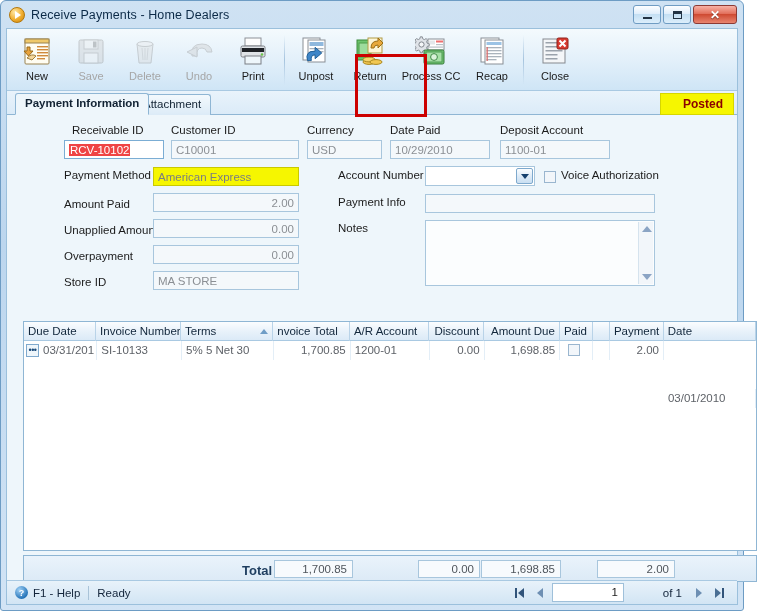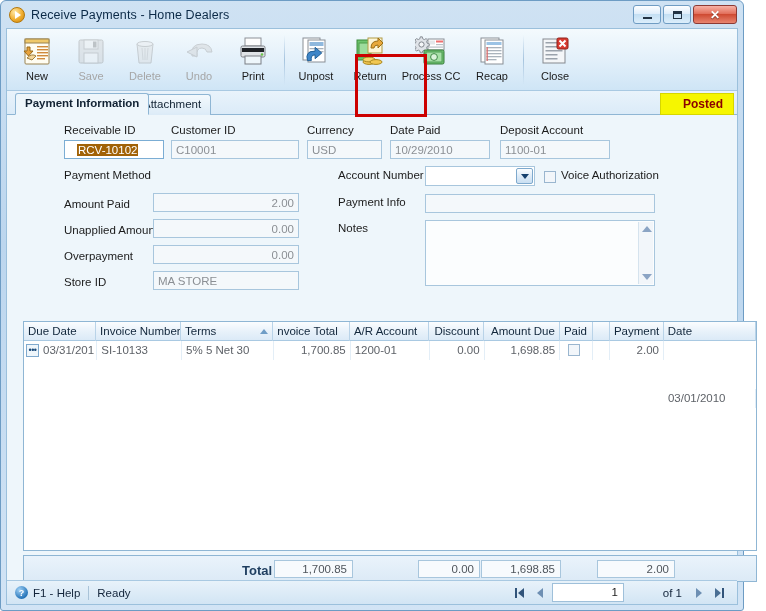--- a/index.html
+++ b/index.html
@@ -181,24 +181,23 @@
     background: #ffffff;
     border: 1px solid #7badd4;
     color: #000;
   }
   .fld.hl {
     background: #f6f600;
     border: 1px solid #c9c900;
     color: #7a7d82;
   }
   .sel-text {
-    background: #a16207;
+    background: #ef4444;
     color: #ffffff;
     padding: 0 1px;
-    margin-left: 8px;
   }
   .combo {
     position: absolute;
     background: #ffffff;
     border: 1px solid #a8c6dd;
     height: 20px;
   }
   .combo .arrowbtn {
     position: absolute; right: 1px; top: 1px;
     width: 17px; height: 16px;
@@ -526,40 +525,41 @@
         <span>Payment Information</span>
       </div>
       <div class="tab inactive">
         <span>Attachment</span>
       </div>
       <div class="posted-badge">Posted</div>
     </div>
 
     <div class="content">
 
-      <div class="lbl-t" style="left:57px; top:9px;">Receivable ID</div>
+      <div class="lbl-t" style="left:65px; top:9px;">Receivable ID</div>
       <div class="lbl-t" style="left:164px; top:9px;">Customer ID</div>
       <div class="lbl-t" style="left:300px; top:9px;">Currency</div>
       <div class="lbl-t" style="left:383px; top:9px;">Date Paid</div>
       <div class="lbl-t" style="left:493px; top:9px;">Deposit Account</div>
 
       <div class="fld active" style="left:57px; top:25px; width:100px;">
         <span class="sel-text">RCV-10102</span>
       </div>
       <div class="fld" style="left:164px; top:25px; width:128px;">C10001</div>
       <div class="fld" style="left:300px; top:25px; width:75px;">USD</div>
       <div class="fld" style="left:383px; top:25px; width:100px;">10/29/2010</div>
       <div class="fld" style="left:493px; top:25px; width:110px;">1100-01</div>
 
       <div class="lbl-t" style="left:57px;  top:54px;">Payment Method</div>
       <div class="lbl-t" style="left:57px;  top:83px;">Amount Paid</div>
       <div class="lbl-t" style="left:57px;  top:109px;">Unapplied Amount</div>
       <div class="lbl-t" style="left:57px;  top:135px;">Overpayment</div>
       <div class="lbl-t" style="left:57px;  top:161px;">Store ID</div>
 
+      <div class="fld hl" style="left:146px; top:52px;  width:146px;">American Express</div>
       <div class="fld right" style="left:146px; top:78px;  width:146px;">2.00</div>
       <div class="fld right" style="left:146px; top:104px; width:146px;">0.00</div>
       <div class="fld right" style="left:146px; top:130px; width:146px;">0.00</div>
       <div class="fld" style="left:146px; top:156px; width:146px;">MA STORE</div>
 
       <div class="lbl-t" style="left:331px; top:54px;">Account Number</div>
       <div class="lbl-t" style="left:331px; top:81px;">Payment Info</div>
       <div class="lbl-t" style="left:331px; top:107px;">Notes</div>
 
       <div class="combo" style="left:418px; top:51px; width:110px;">

